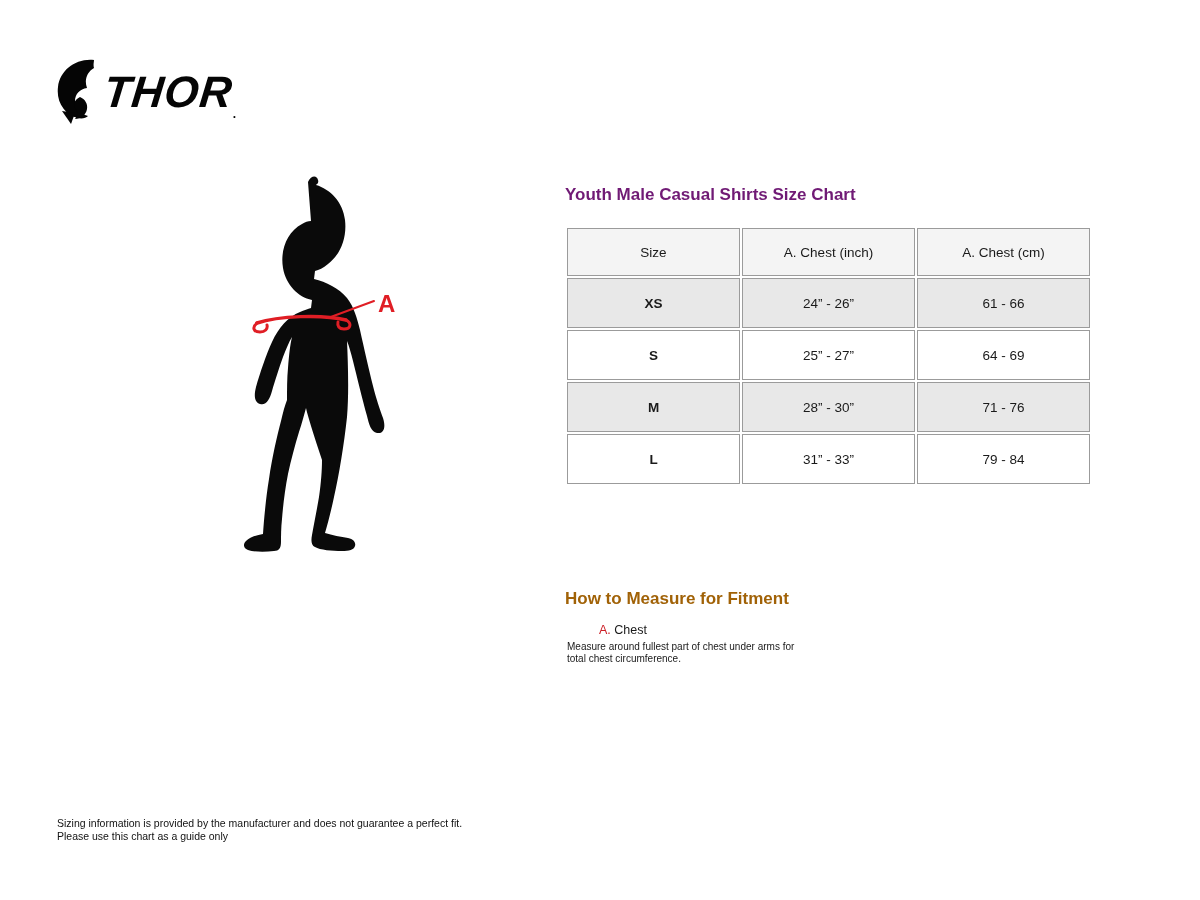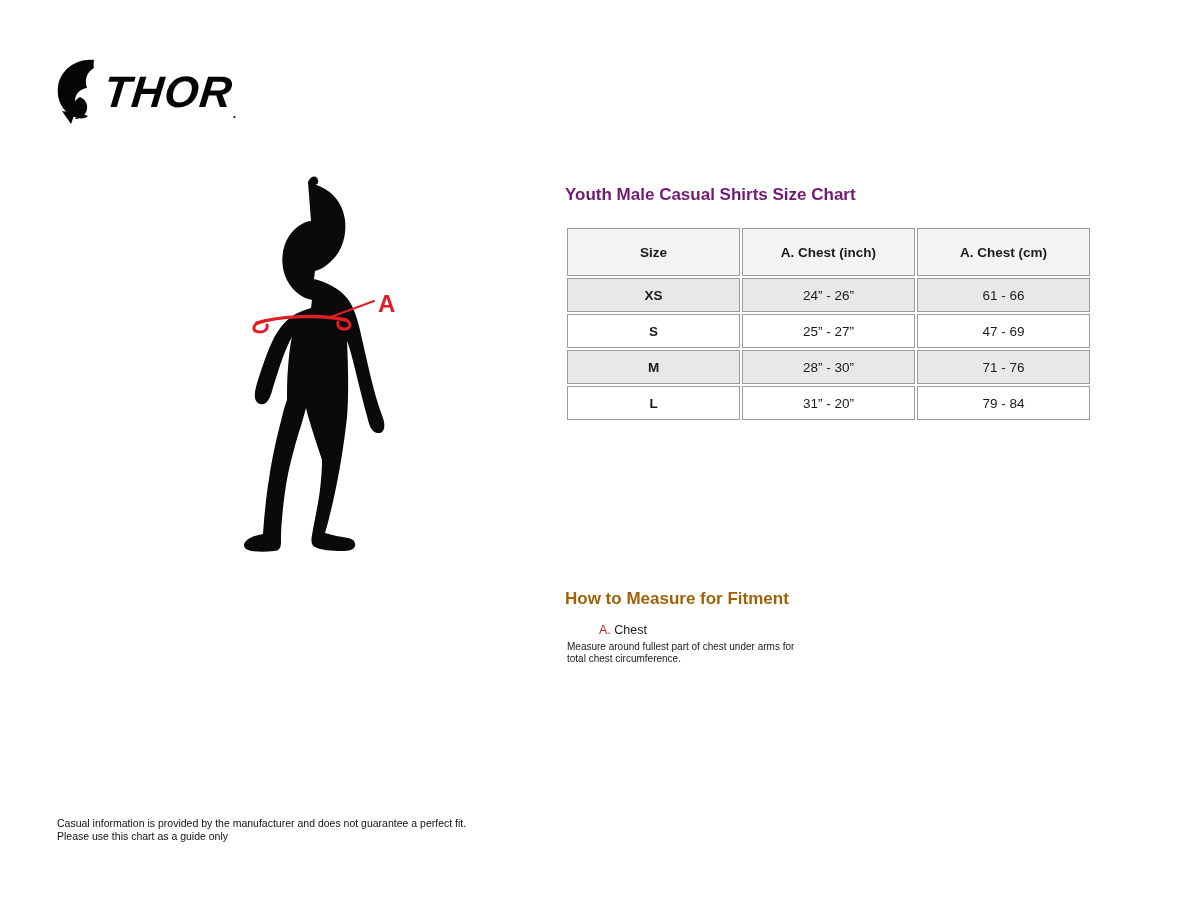--- a/index.html
+++ b/index.html
@@ -57,24 +57,24 @@
     left: 565px; top: 226px;
     width: 527px;
     border-collapse: separate;
     border-spacing: 2px;
     table-layout: fixed;
   }
   .size-table th, .size-table td {
     border: 1px solid #9b9b9b;
     text-align: center;
     vertical-align: middle;
-    height: 34px;
+    height: 50px;
     font-size: 13.5px;
   }
-  .size-table th { background: #f4f4f4; font-weight: bold; height: 48px; }
+  .size-table th { background: #f4f4f4; font-weight: normal; height: 48px; }
   .size-table td.size-cell { font-weight: bold; }
   .size-table tr.striped td { background: #e8e8e8; }
   .size-table tr.plain td { background: #ffffff; }
 
   .howto-title {
     position: absolute;
     left: 565px; top: 589px;
     font-size: 17px;
     font-weight: bold;
     color: #a16207;
@@ -174,38 +174,38 @@
   </thead>
   <tbody>
     <tr class="striped">
       <td class="size-cell">XS</td>
       <td>24” - 26”</td>
       <td>61 - 66</td>
     </tr>
     <tr class="plain">
       <td class="size-cell">S</td>
       <td>25” - 27”</td>
-      <td>47 - 69</td>
+      <td>64 - 69</td>
     </tr>
     <tr class="striped">
       <td class="size-cell">M</td>
       <td>28” - 30”</td>
       <td>71 - 76</td>
     </tr>
     <tr class="plain">
       <td class="size-cell">L</td>
-      <td>31” - 20”</td>
+      <td>31” - 33”</td>
       <td>79 - 84</td>
     </tr>
   </tbody>
 </table>
 
 <div class="howto-title">How to Measure for Fitment</div>
 <div class="howto-item">
   <span class="key">A.</span>
   <span>Chest</span>
 </div>
 <div class="howto-desc">Measure around fullest part of chest under arms for total chest circumference.</div>
 
 <div class="footer">
-  <div>Casual information is provided by the manufacturer and does not guarantee a perfect fit.</div>
+  <div>Sizing information is provided by the manufacturer and does not guarantee a perfect fit.</div>
   <div>Please use this chart as a guide only</div>
 </div>
 
 </body></html>

